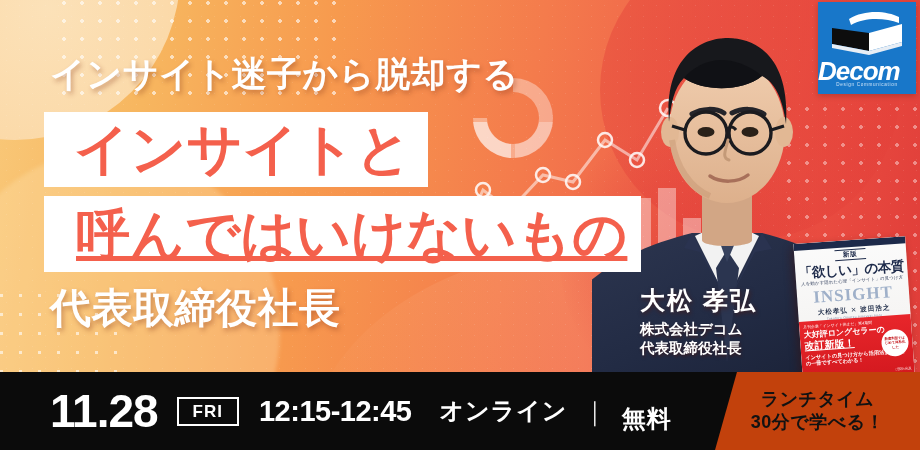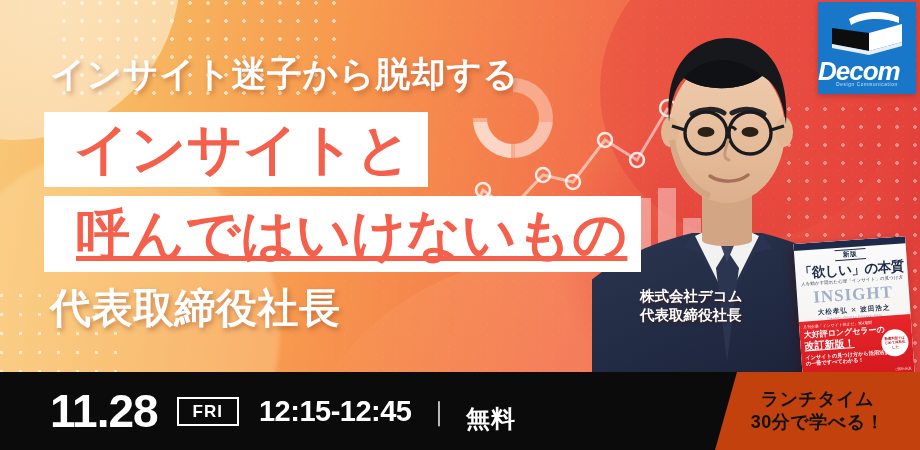--- a/index.html
+++ b/index.html
@@ -239,20 +239,21 @@
   </div>
 
   <div class="headline">
     <div class="line-plain l1">インサイト迷子から脱却する</div>
     <div class="hl l2">インサイトと</div>
     <div class="hl l3">呼んではいけないもの</div>
     <div class="line-plain l4">代表取締役社長</div>
   </div>
 
   <div class="speaker">
+    <div class="sp-name">大松 孝弘</div>
     <div class="sp-sub">
       <div>株式会社デコム</div>
       <div>代表取締役社長</div>
     </div>
   </div>
 
   <div class="book">
     <div class="book-body">
       <div class="bk-top"></div>
       <div class="bk-shinpan">新版</div>
@@ -284,20 +285,21 @@
       </svg>
     </div>
     <div class="logo-text">Decom</div>
     <div class="logo-tag">Design Communication</div>
   </div>
 
   <div class="footer">
     <div class="f-date">11.28</div>
     <div class="f-day">FRI</div>
     <div class="f-time">12:15-12:45</div>
+    <div class="f-online">オンライン</div>
     <div class="f-pipe">｜</div>
     <div class="f-free">無料</div>
     <div class="f-badge">
       <div>ランチタイム</div>
       <div>30分で学べる！</div>
     </div>
   </div>
 
 </div>
 

